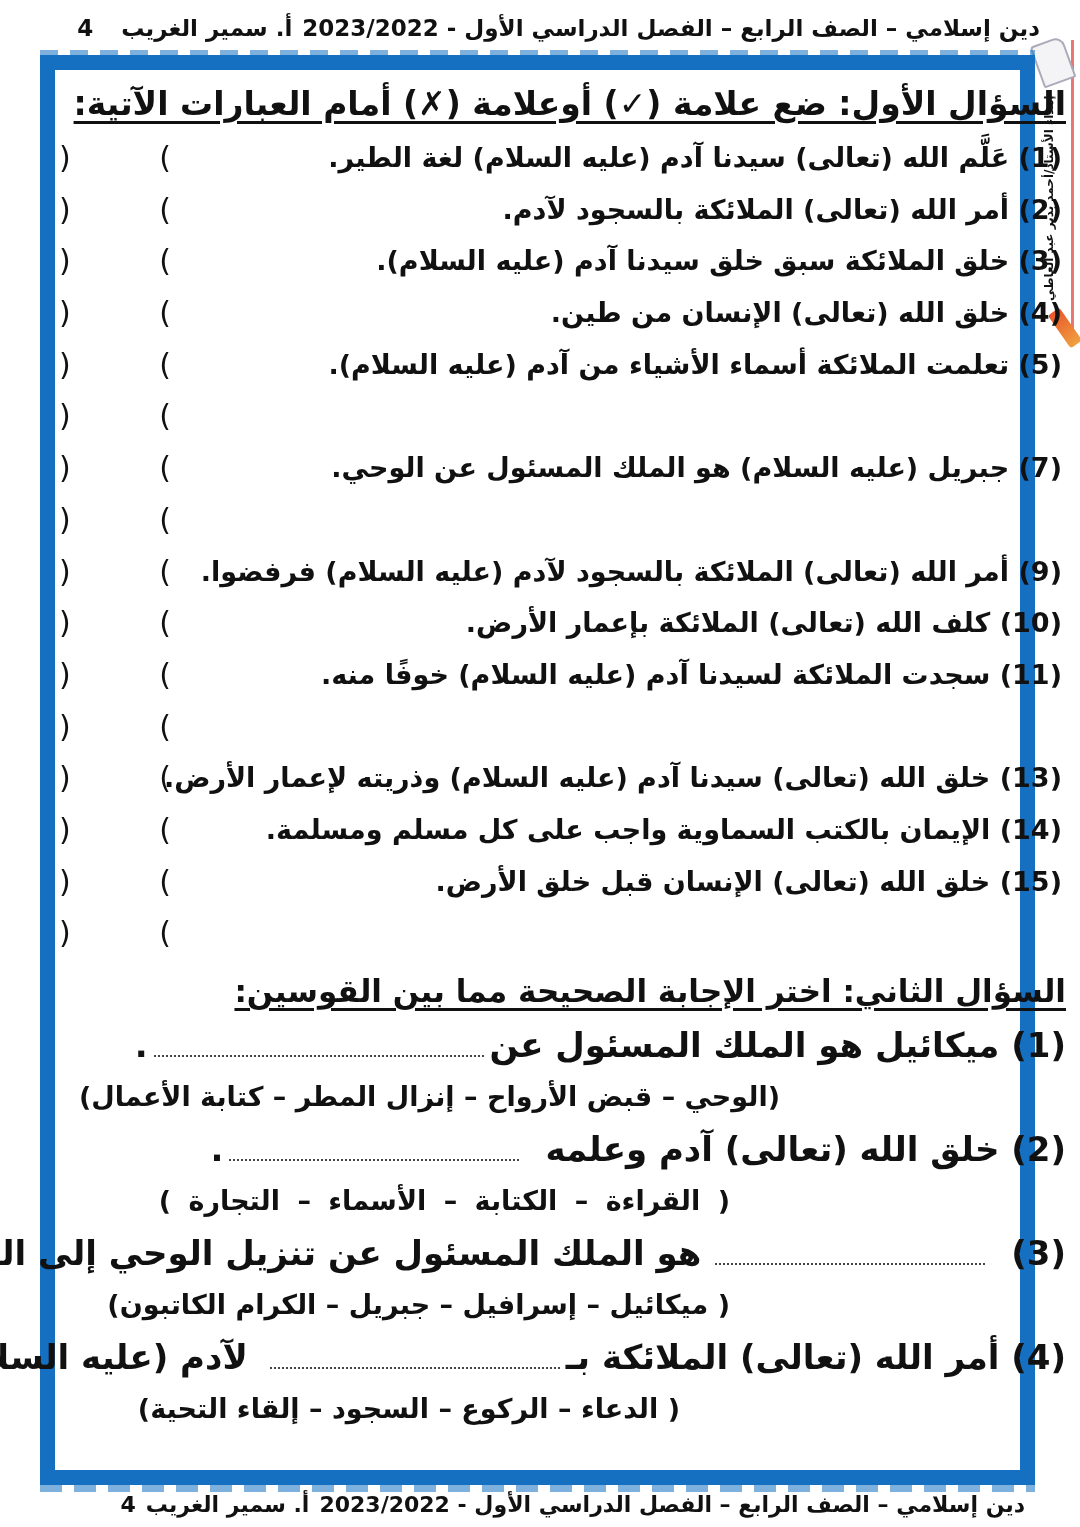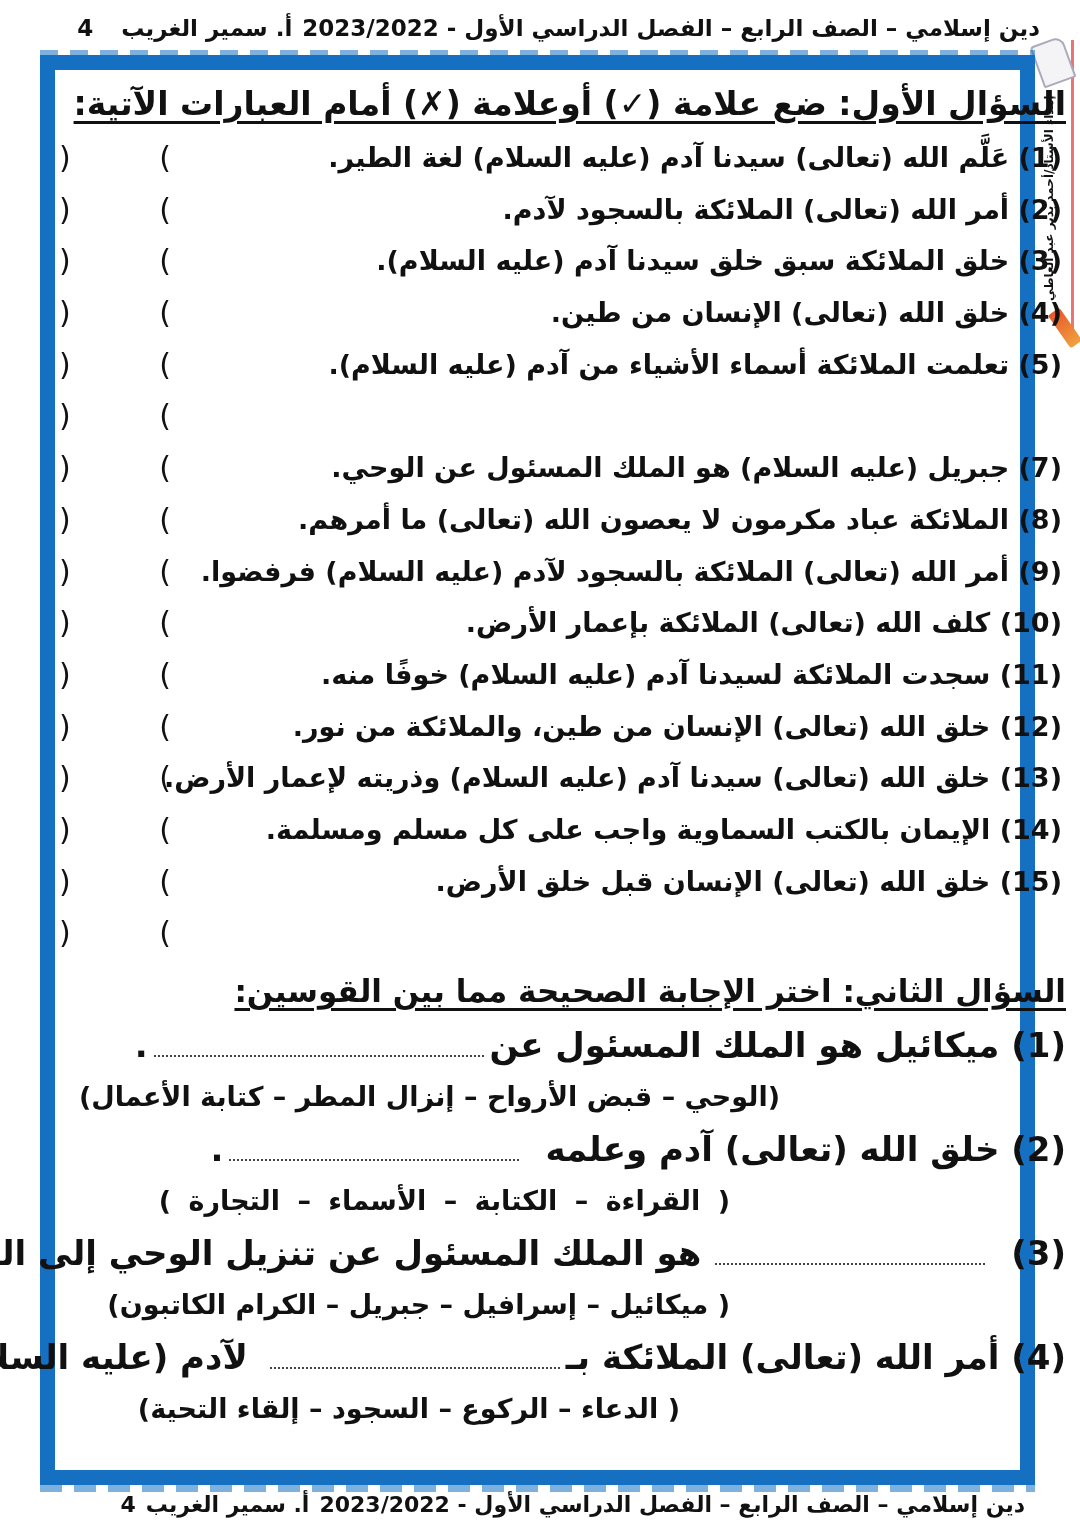--- a/index.html
+++ b/index.html
@@ -141,21 +141,20 @@
         </span>
     </div>
     <div class="tf-row">
       <span class="stmt"><span>(7)</span> <span>جبريل (عليه السلام) هو الملك المسئول عن الوحي.</span></span>
       <span class="ans">
           <span>)</span>
           <span>(</span>
         </span>
     </div>
     <div class="tf-row">
-      <span class="stmt"><span>(8)</span> <span>الملائكة عباد مكرمون لا يعصون الله (تعالى) ما أمرهم.</span></span>
       <span class="ans">
           <span>)</span>
           <span>(</span>
         </span>
     </div>
     <div class="tf-row">
       <span class="stmt"><span>(9)</span> <span>أمر الله (تعالى) الملائكة بالسجود لآدم (عليه السلام) فرفضوا.</span></span>
       <span class="ans">
           <span>)</span>
           <span>(</span>
@@ -169,21 +168,20 @@
         </span>
     </div>
     <div class="tf-row">
       <span class="stmt"><span>(11)</span> <span>سجدت الملائكة لسيدنا آدم (عليه السلام) خوفًا منه.</span></span>
       <span class="ans">
           <span>)</span>
           <span>(</span>
         </span>
     </div>
     <div class="tf-row">
-      <span class="stmt"><span>(12)</span> <span>خلق الله (تعالى) الإنسان من طين، والملائكة من نور.</span></span>
       <span class="ans">
           <span>)</span>
           <span>(</span>
         </span>
     </div>
     <div class="tf-row">
       <span class="stmt"><span>(13)</span> <span>خلق الله (تعالى) سيدنا آدم (عليه السلام) وذريته لإعمار الأرض.</span></span>
       <span class="ans">
           <span>)</span>
           <span>(</span>

